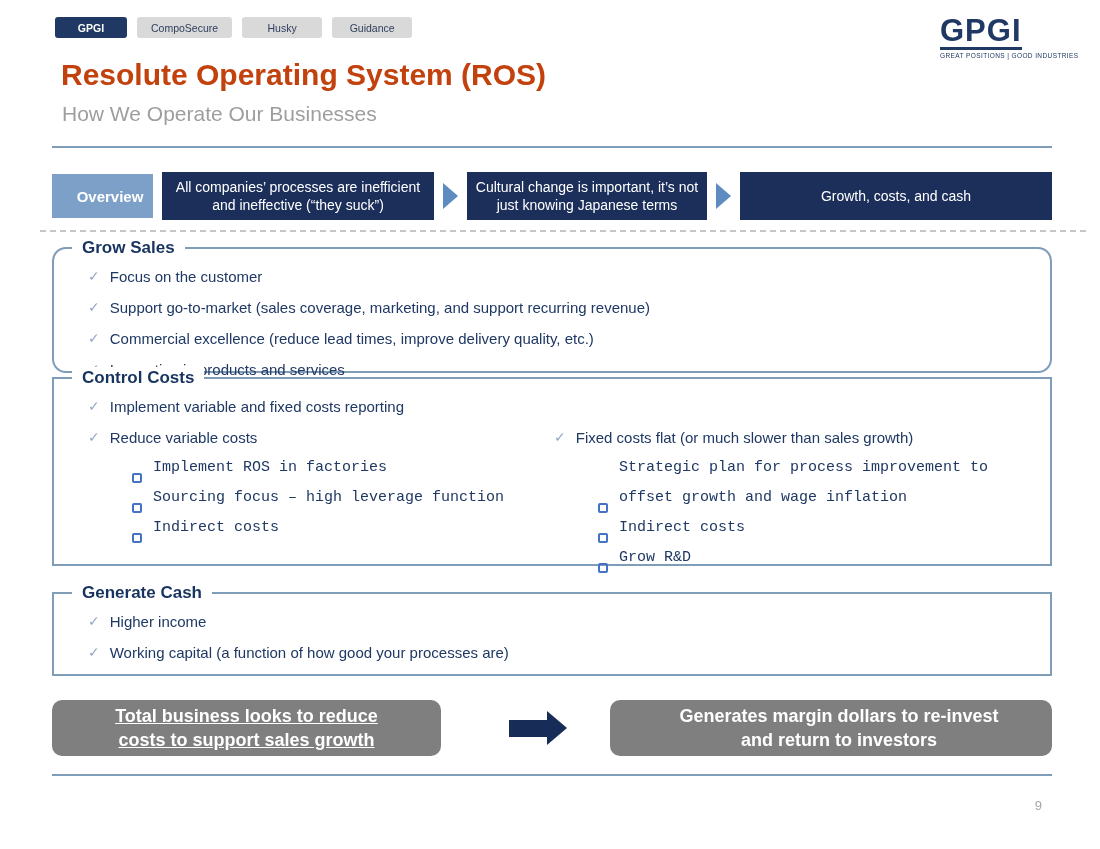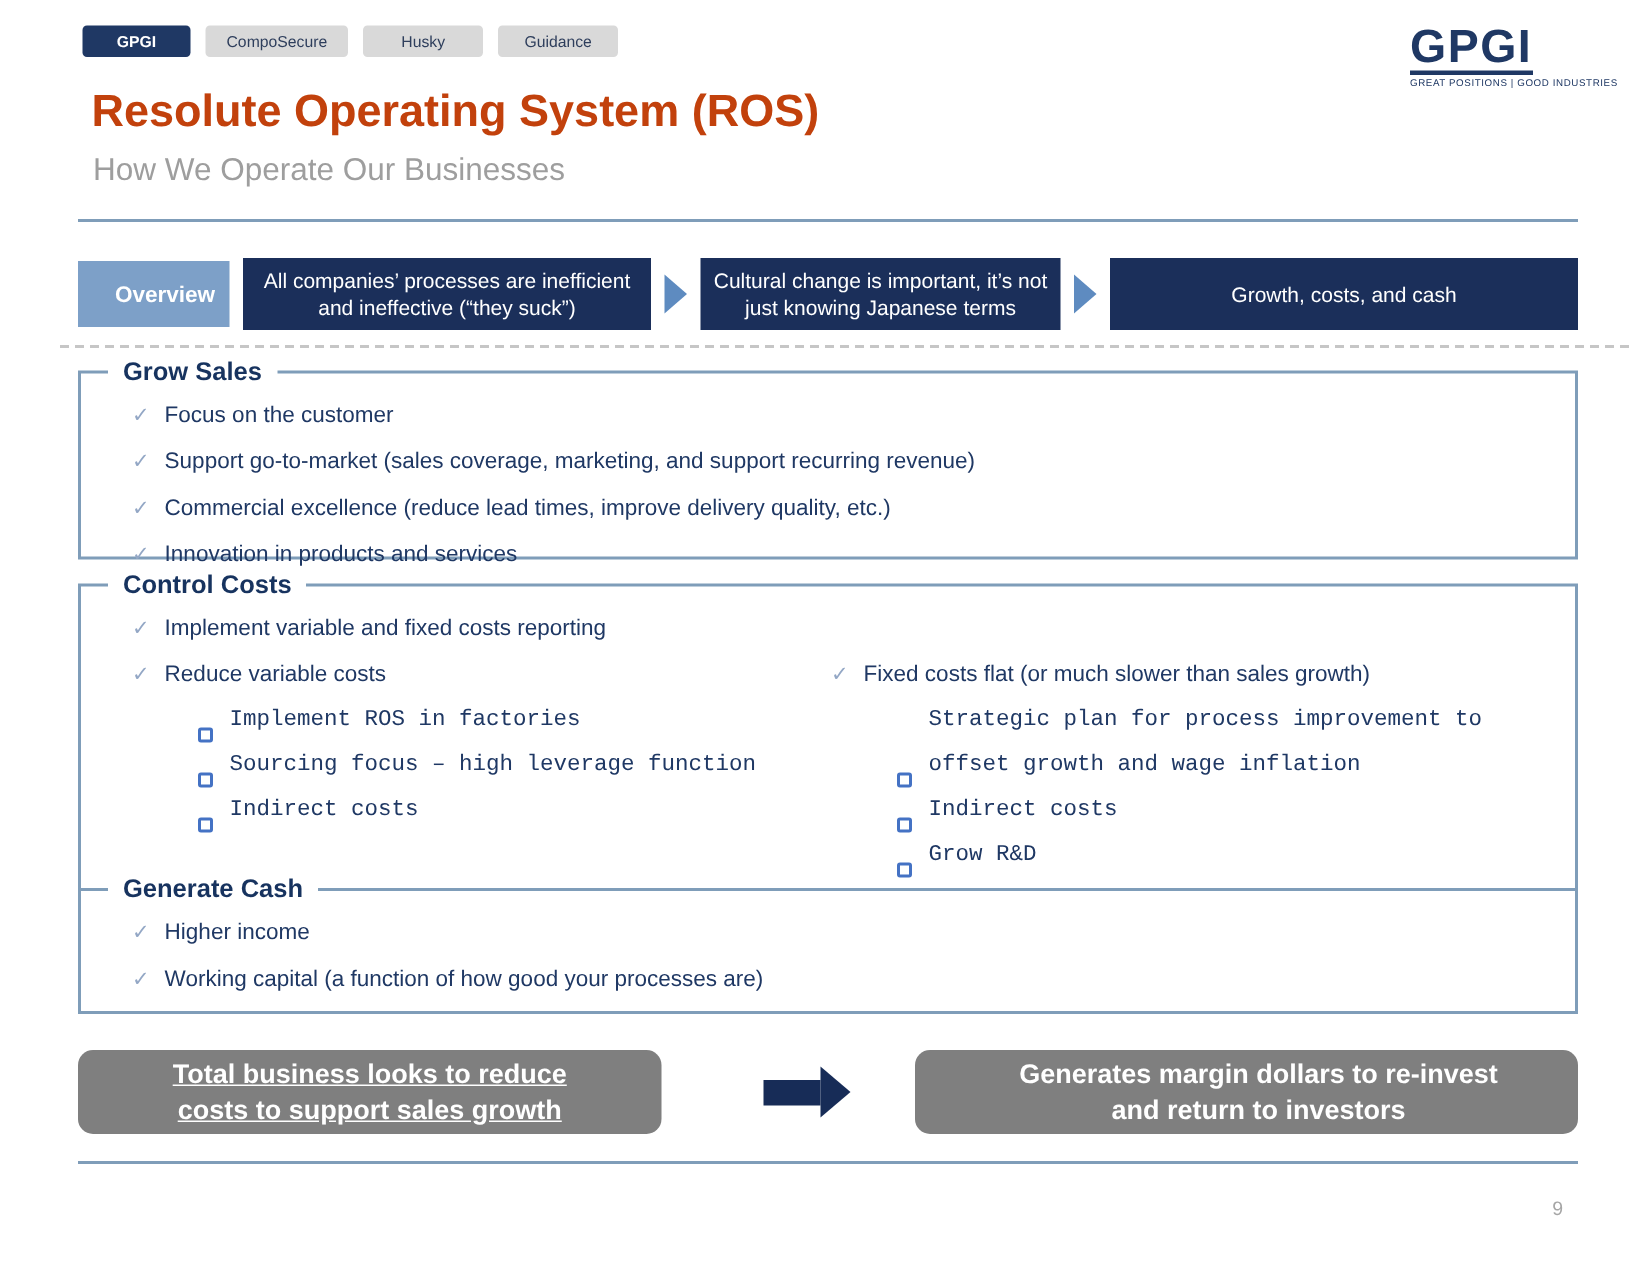--- a/index.html
+++ b/index.html
@@ -32,22 +32,22 @@
   .flow-step{height:48px;background:#1b2f5a;color:#fff;font-size:14px;line-height:1.3;text-align:center;
              display:flex;align-items:center;justify-content:center;box-sizing:border-box;padding:0 8px;flex:none;}
   .step-1{width:272px;}.step-2{width:240px;}.step-3{width:312px;}
   .flow-arrow{width:0;height:0;border-left:15px solid #5e8bc0;border-top:13px solid transparent;
               border-bottom:13px solid transparent;flex:none;}
 
   .dashed-rule{position:absolute;left:40px;top:230px;width:1046px;border-top:2px dashed #c6c6c6;}
 
   
   .section{position:absolute;left:52px;width:1000px;border:2px solid #7f9db9;box-sizing:border-box;background:#fff;}
-  .sec-grow{top:247px;height:126px;}
-  .sec-costs{top:389px;height:214px;}
+  .sec-grow{top:247px;height:126px;border-radius:14px;}
+  .sec-costs{top:377px;height:189px;}
   .sec-cash{top:592px;height:84px;}
   .section-title{position:absolute;top:-12px;left:18px;background:#fff;padding:0 10px;
                  font-size:17px;font-weight:bold;color:#17335f;line-height:22px;}
   .sec-list{margin:0;padding:12px 10px 0 34px;list-style:none;}
   .check-item{display:flex;align-items:flex-start;line-height:31px;font-size:15px;color:#1f3864;}
   .check{color:#93a7c5;margin-right:10px;font-size:14px;flex:none;}
   .sub-item{display:flex;align-items:flex-end;line-height:30px;font-size:15px;color:#1f3864;padding-left:44px;font-family:Liberation Mono, monospace;}
   .sq{width:10px;height:10px;border:2px solid #4472c4;border-radius:2px;margin:9px 11px 0 0;flex:none;box-sizing:border-box;}
   .cols{display:flex;}
   .col-left{width:500px;flex:none;}

